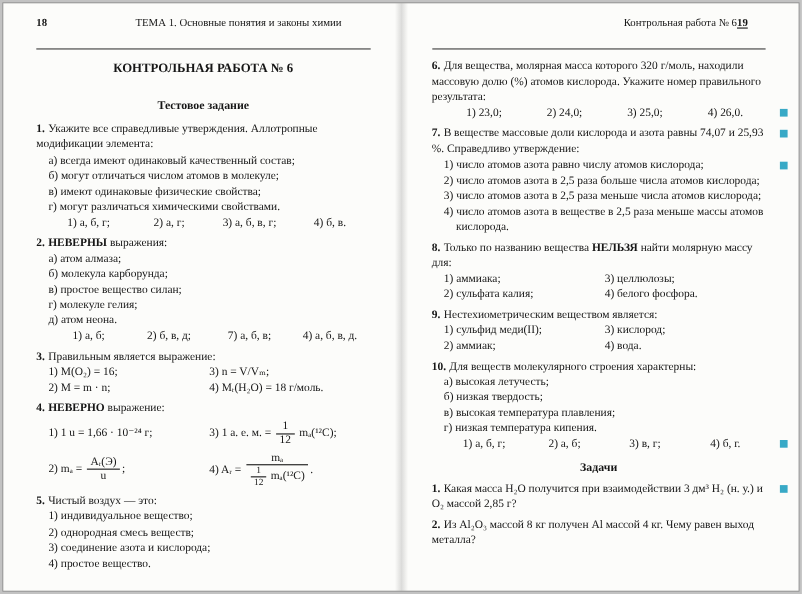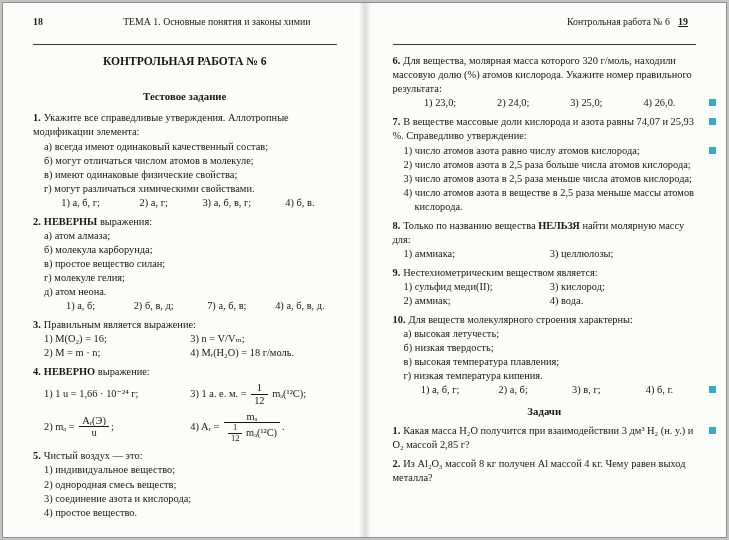--- a/index.html
+++ b/index.html
@@ -30,21 +30,21 @@
     color: #161616;
   }
   .page.right { padding: 12px 30px 8px 28px; }
   .pagehead {
     display: flex; align-items: baseline;
     border-bottom: 1px solid #3a3a3a;
     padding-bottom: 16px; margin-bottom: 9px;
     font-size: 9.8px;
   }
   .pagehead .pn { font-weight: bold; width: 26px; }
-  .pagehead .pn.pr { text-align: center; text-decoration: underline; }
+  .pagehead .pn.pr { text-align: left; text-decoration: underline; }
   .pagehead .rh { flex: 1; text-align: right; }
   .title { text-align: center; font-weight: bold; font-size: 11.6px; margin: 7px 0 5px; }
   .subtitle { text-align: center; font-weight: bold; font-size: 10.8px; margin: 19px 0 8px; }
   .tasks-title { text-align: center; font-weight: bold; font-size: 10.8px; margin: 7px 0 5px; }
   .q { margin-bottom: 5px; }
   .qn { font-weight: bold; margin-right: 3px; }
   .bw { font-weight: bold; }
   .opts > div { padding-left: 11px; }
   .opts.hang > div { padding-left: 22px; text-indent: -11px; }
   .ansrow { display: flex; padding-left: 11px; }
@@ -186,20 +186,24 @@
         <div>4) число атомов азота в веществе в 2,5 раза меньше массы атомов кислорода.</div>
       </div>
     </div>
 
     <div class="q">
       <div><b class="qn">8.</b><span>Только по названию вещества </span><b class="bw">НЕЛЬЗЯ</b><span> найти молярную массу для:</span></div>
       <div class="cols">
         <span class="c1">1) аммиака;</span>
         <span class="c2">3) целлюлозы;</span>
       </div>
+      <div class="cols">
+        <span class="c1">2) сульфата калия;</span>
+        <span class="c2">4) белого фосфора.</span>
+      </div>
     </div>
 
     <div class="q">
       <div><b class="qn">9.</b><span>Нестехиометрическим веществом является:</span></div>
       <div class="cols">
         <span class="c1">1) сульфид меди(II);</span>
         <span class="c2">3) кислород;</span>
       </div>
       <div class="cols">
         <span class="c1">2) аммиак;</span>

